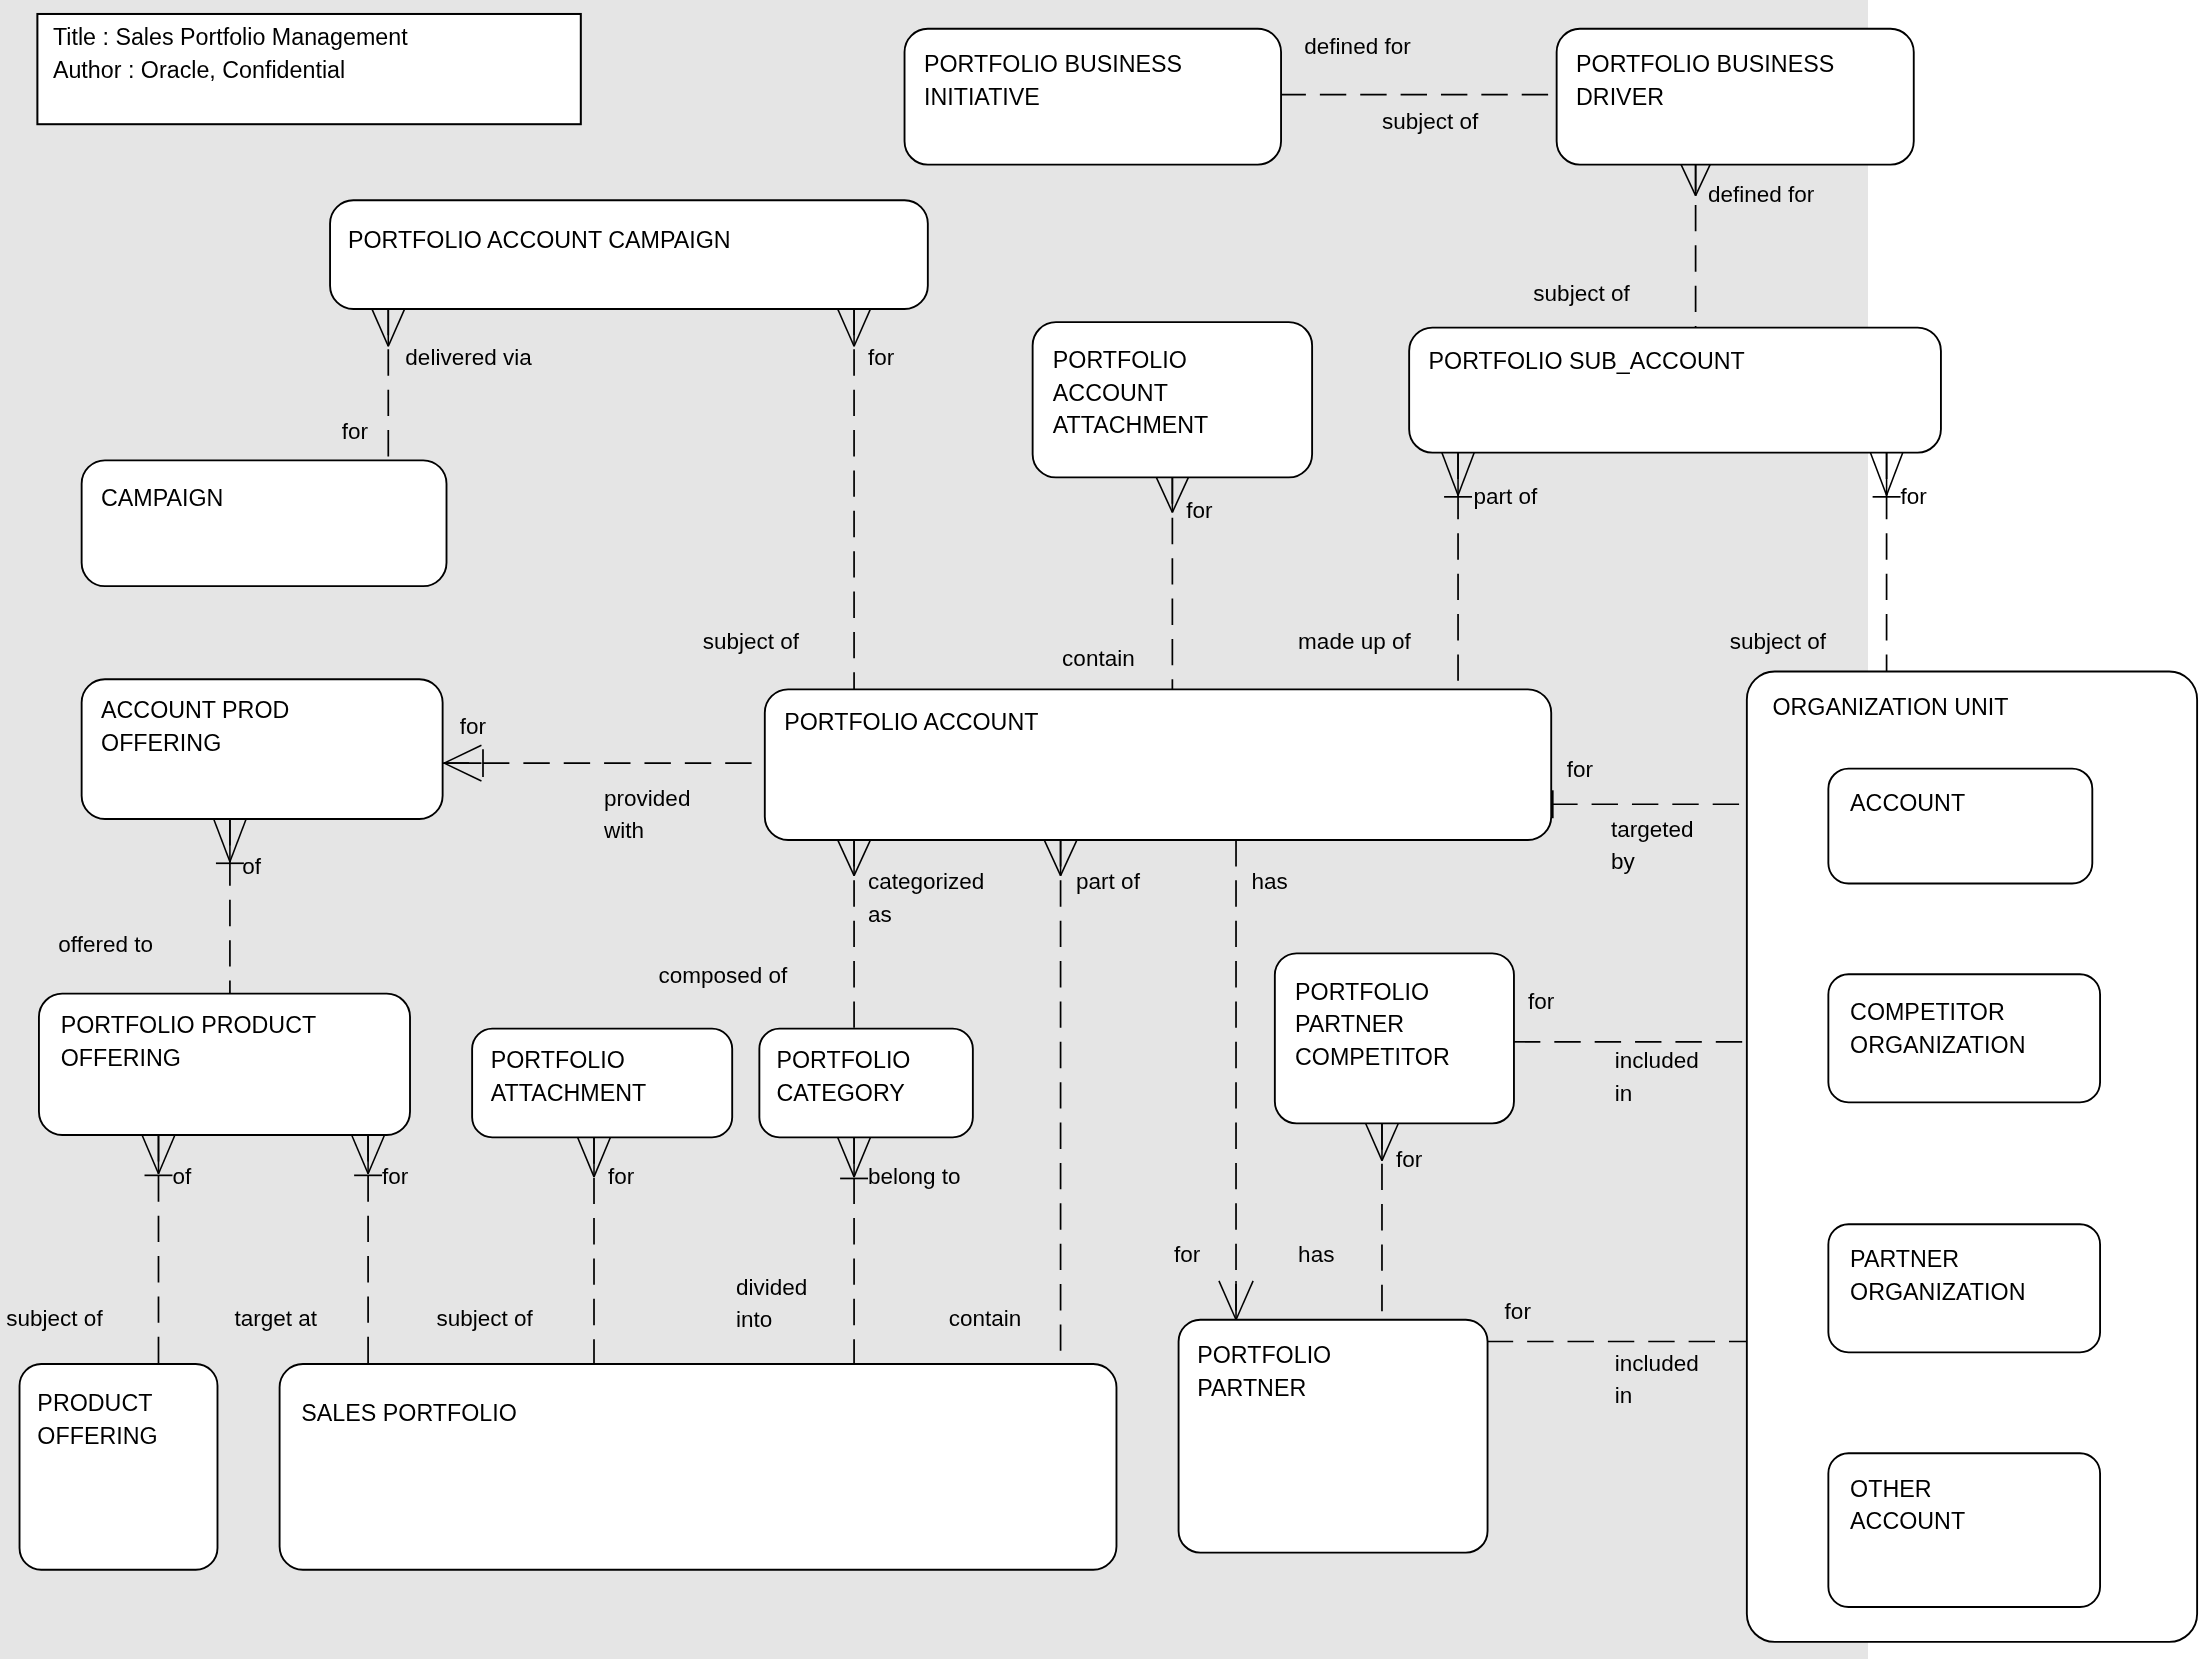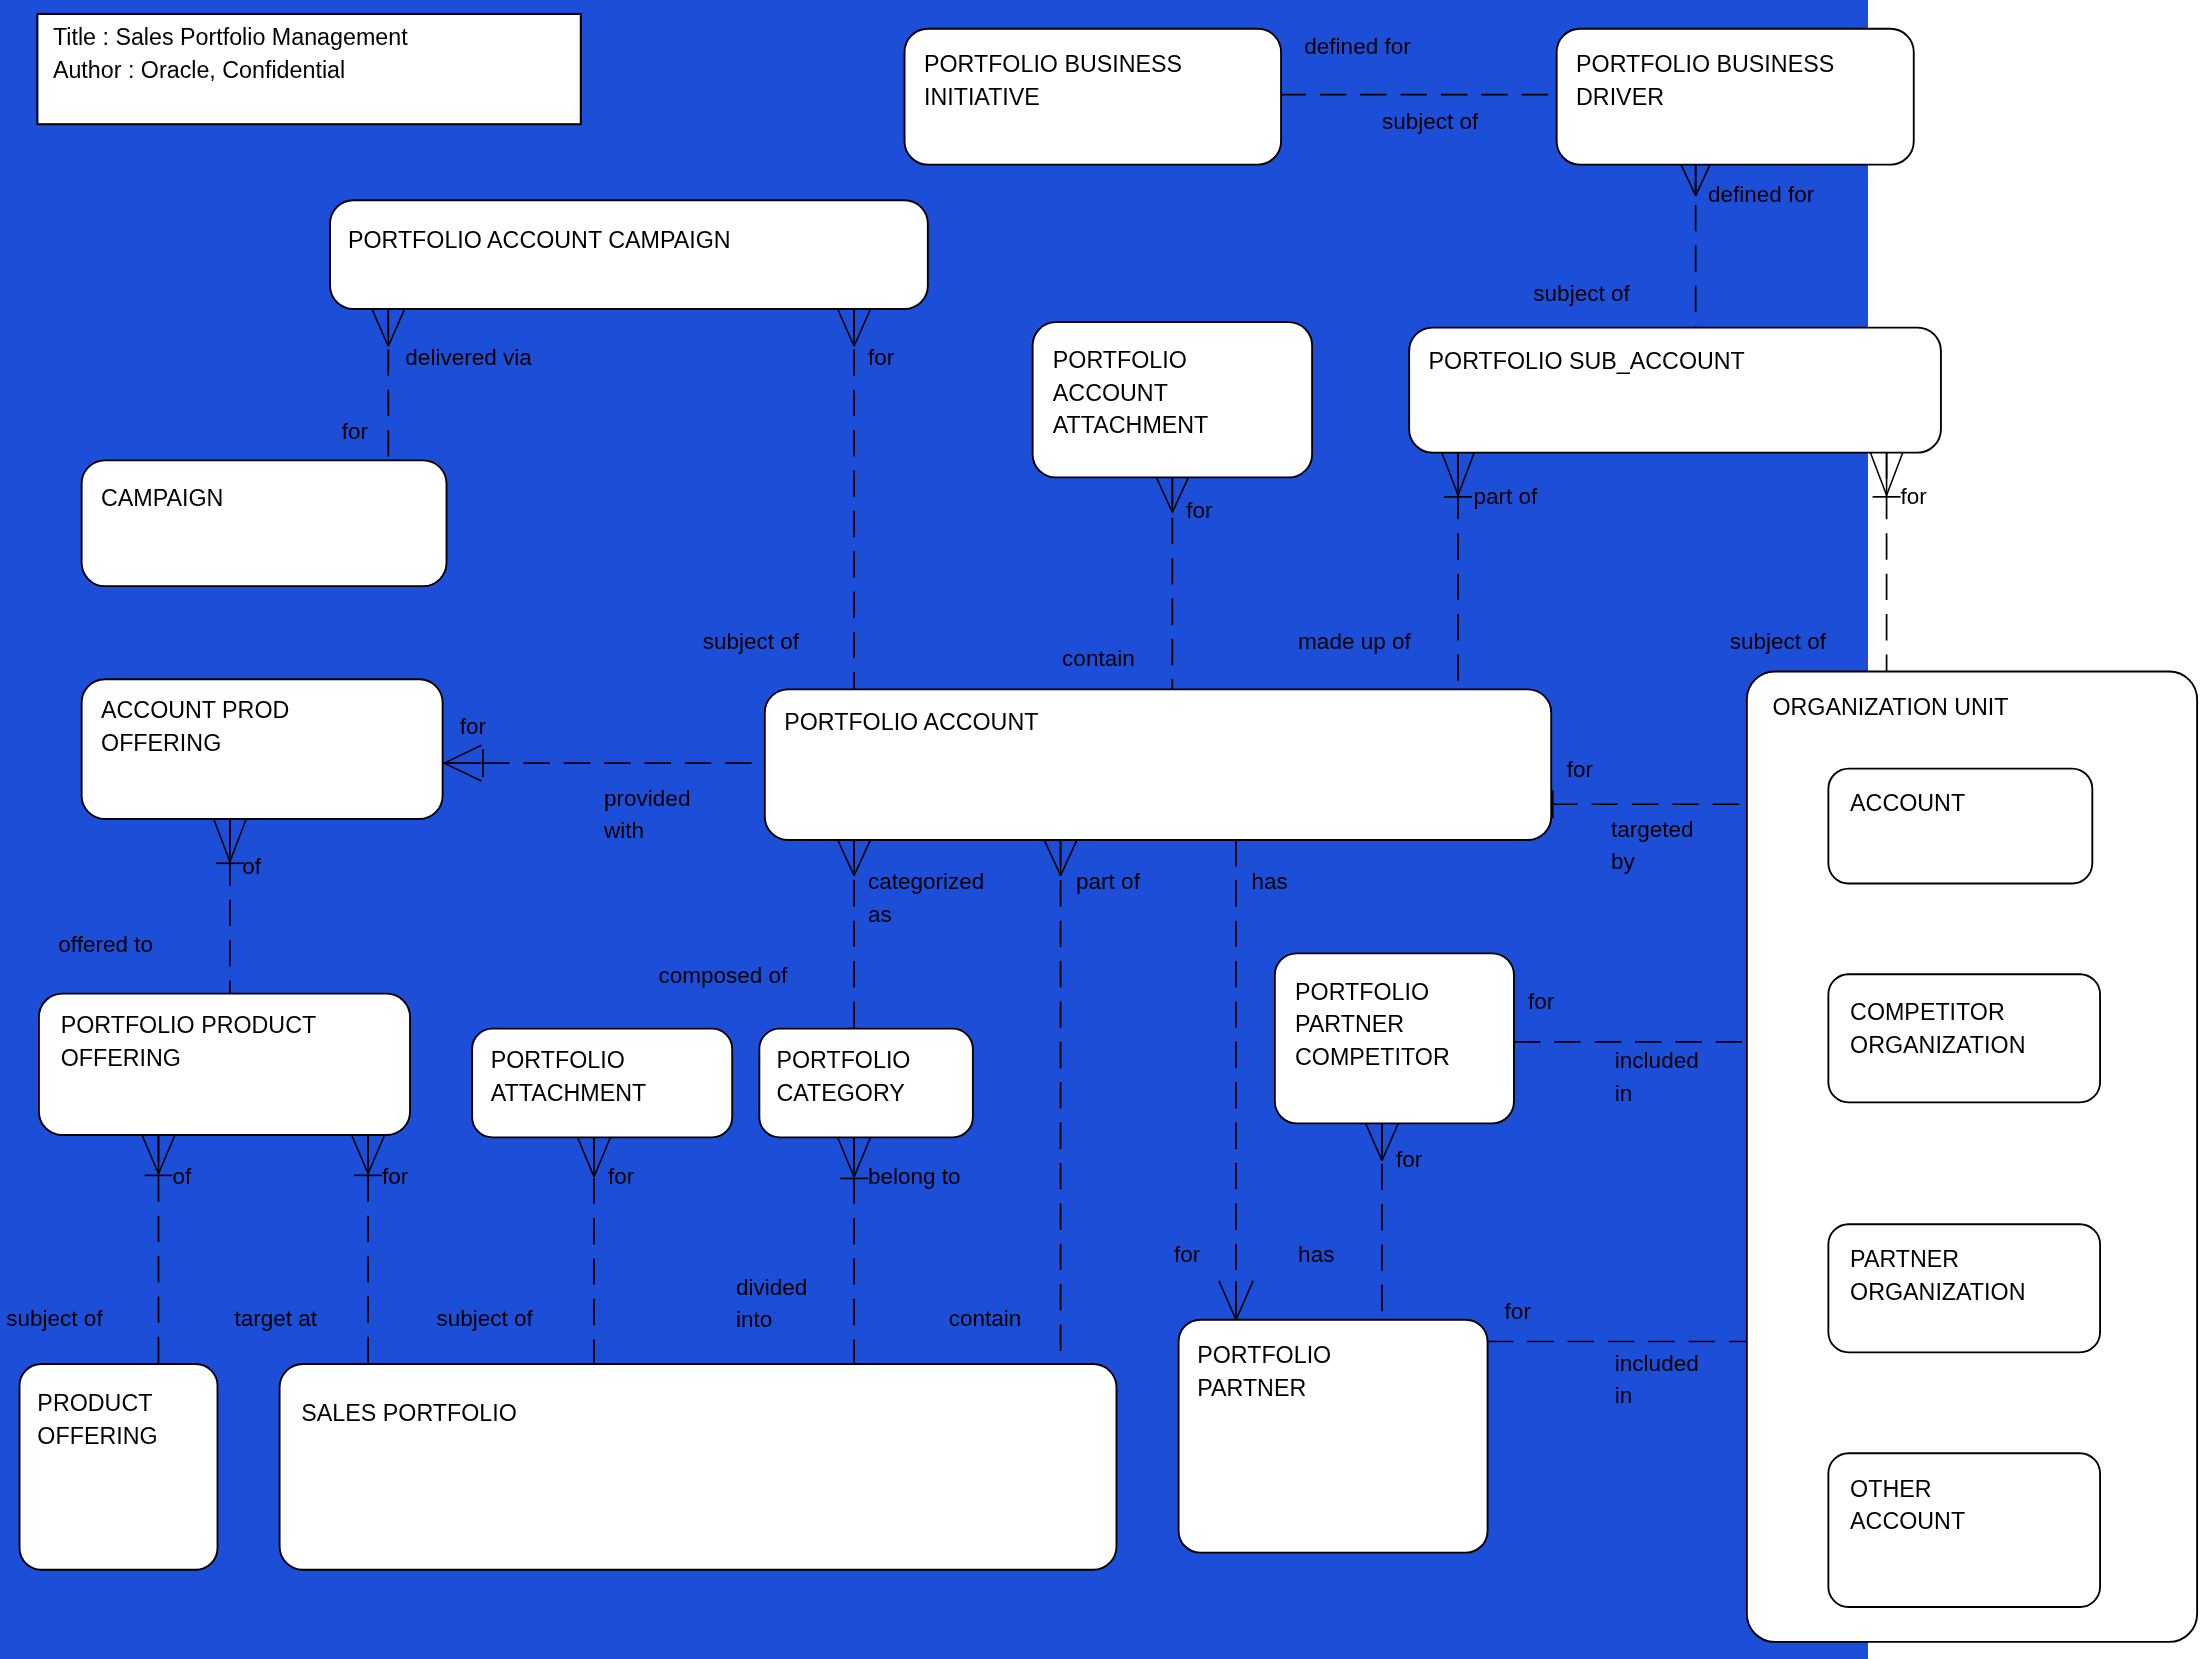--- a/index.html
+++ b/index.html
@@ -4,21 +4,21 @@
 <style>
   html, body {
     margin: 0;
     padding: 0;
     background: #ffffff;
   }
   #diagram-root {
     position: relative;
     width: 1868px;
     height: 1659px;
-    background: #1d4ed8;
+    background: #e5e5e5;
     font-family: "Liberation Sans", sans-serif;
   }
   svg.canvas {
     position: absolute;
     top: 0;
     left: 0;
     width: 2205px;
     height: 1659px;
   }
   .ent-rect {

